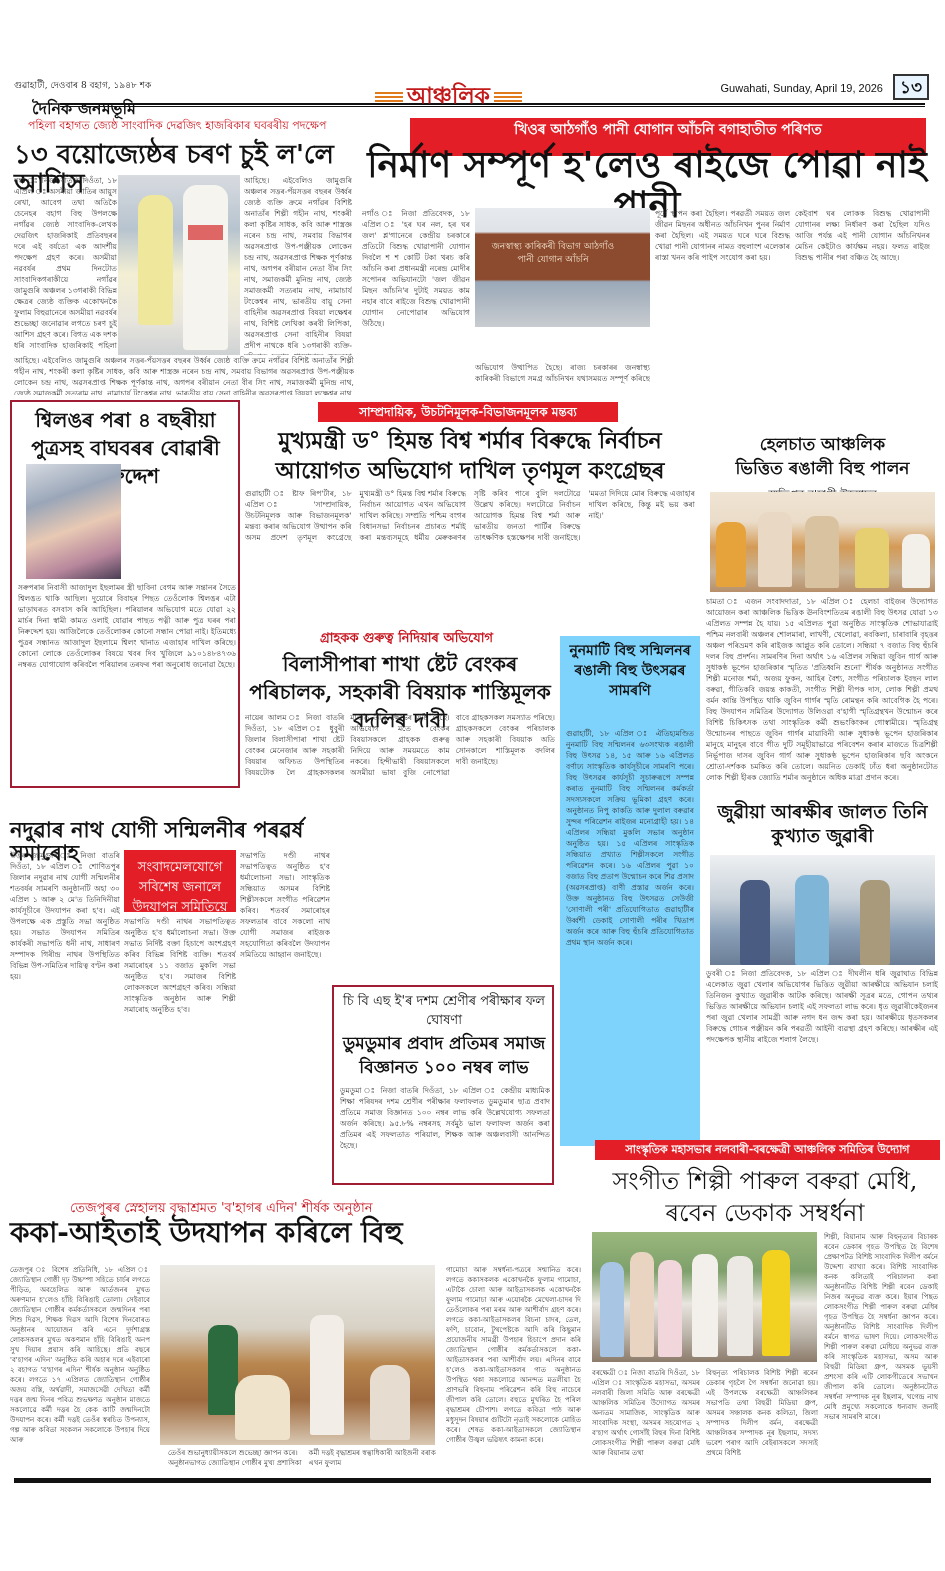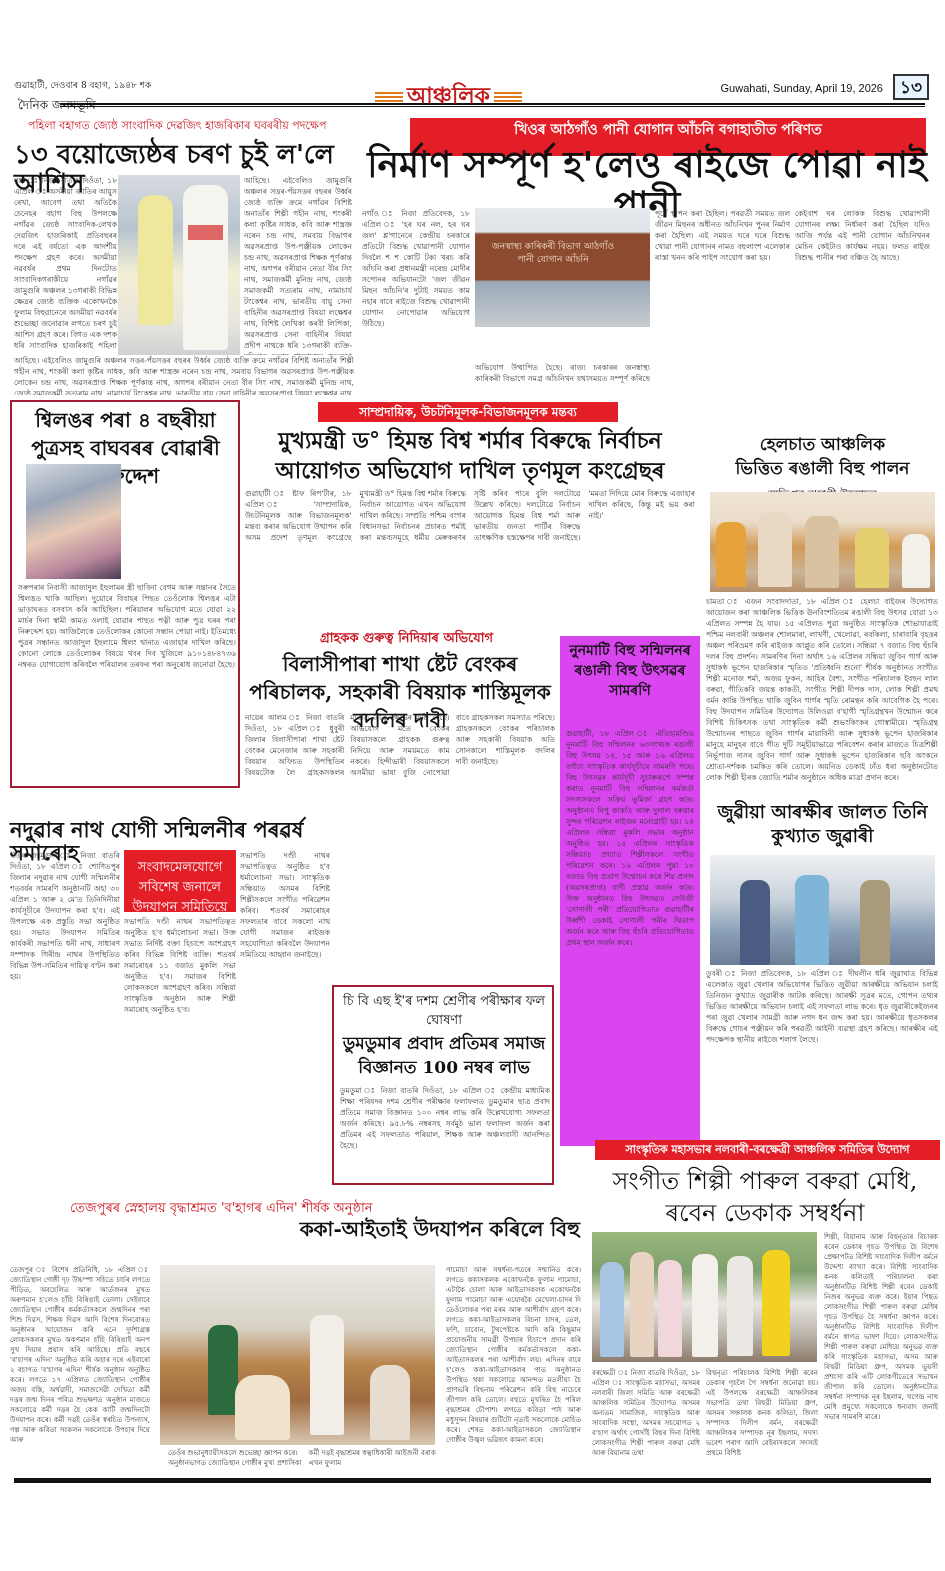--- a/index.html
+++ b/index.html
@@ -1,32 +1,32 @@
 <!DOCTYPE html>
 <html><head>
 <meta charset="utf-8">
 <style>
   * { box-sizing: border-box; margin: 0; padding: 0; }
   body { width: 945px; height: 1571px; background: #fff; font-family: "DejaVu Serif", serif; color: #111; position: relative; overflow: hidden; }
   .abs { position: absolute; }
   .masthead-left { left: 14px; top: 78px; font-size: 9px; color: #222; }
-  .paper-name { left: 18px; top: 96px; font-size: 12px; font-weight: normal; }
+  .paper-name { left: 32px; top: 96px; font-size: 16px; font-weight: bold; }
   .rule { left: 60px; right: 20px; top: 103px; height: 4px; border-top: 2px solid #111; border-bottom: 1px solid #111; }
   .section-logo { left: 375px; top: 78px; font-size: 22px; font-weight: bold; color: #c21a1a; display: flex; align-items: center; gap: 4px; }
   .section-logo .bars { width: 28px; height: 10px; border-top: 2px solid #e07a1a; border-bottom: 2px solid #e07a1a; position: relative; }
   .section-logo .bars::after { content: ""; position: absolute; left: 0; right: 0; top: 2px; border-top: 2px solid #e07a1a; }
   .date-line { right: 62px; top: 82px; font-family: "Liberation Sans", sans-serif; font-size: 11px; }
   .page-no { right: 16px; top: 74px; width: 36px; height: 26px; border: 2px solid #333; background: #e8f4ff; font-size: 17px; font-weight: bold; text-align: center; line-height: 22px; }
   .kicker-red { color: #c8141e; font-size: 12px; }
   .red-band { background: #e41e26; color: #fff; text-align: center; font-weight: bold; }
   .hl { font-weight: bold; color: #111; line-height: 1.1; }
   .body-text { font-size: 7.5px; line-height: 11px; color: #333; text-align: justify; overflow: hidden; }
   .photo { background: linear-gradient(135deg, #b8a88a, #e5ddd0 40%, #8aa6b8 70%, #d0c8b8); overflow: hidden; }
   .boxed { border: 2px solid #a01d34; }
-  .yellow-box { background: #d946ef; }
+  .yellow-box { background: #7dd3fc; }
   .caption { font-size: 7px; line-height: 10px; color: #333; }
   .bottom-rule { left: 14px; right: 14px; top: 1478px; height: 5px; background: #111; }
 </style>
 </head>
 <body>
 
 <div class="abs masthead-left">গুৱাহাটী, দেওবাৰ 8 বহাগ, ১৯৪৮ শক</div>
 <div class="abs paper-name">দৈনিক জনমভূমি</div>
 <div class="abs rule"></div>
 <div class="abs section-logo">
@@ -100,26 +100,26 @@
 <div class="abs body-text" style="left:706px; top:968px; width:232px; height:160px;">ডুবৰী ঃ নিজা প্ৰতিবেদক, ১৮ এপ্ৰিল ঃ দীঘলীন ধৰি জুৱাঘাত বিভিন্ন এলেকাত জুৱা খেলাৰ অভিযোগৰ ভিত্তিত জুৱীয়া আৰক্ষীয়ে অভিযান চলাই তিনিজন কুখ্যাত জুৱাৰীক আটক কৰিছে। আৰক্ষী সূত্ৰৰ মতে, গোপন তথ্যৰ ভিত্তিত আৰক্ষীয়ে অভিযান চলাই এই সফলতা লাভ কৰে। ধৃত জুৱাৰীকেইজনৰ পৰা জুৱা খেলাৰ সামগ্ৰী আৰু নগদ ধন জব্দ কৰা হয়। আৰক্ষীয়ে ধৃতসকলৰ বিৰুদ্ধে গোচৰ পঞ্জীয়ন কৰি পৰৱৰ্তী আইনী ব্যৱস্থা গ্ৰহণ কৰিছে। আৰক্ষীৰ এই পদক্ষেপক স্থানীয় ৰাইজে শলাগ লৈছে।</div>
 
 <div class="abs hl" style="left:10px; top:818px; width:345px; font-size:21px;">নদুৱাৰ নাথ যোগী সন্মিলনীৰ পৰৱৰ্ষ সমাৰোহ</div>
 <div class="abs body-text" style="left:10px; top:850px; width:110px; height:340px;">উত্তৰ জামুগুৰি ঃ নিজা বাতৰি দিওঁতা, ১৮ এপ্ৰিল ঃ শোণিতপুৰ জিলাৰ নদুৱাৰ নাথ যোগী সন্মিলনীৰ শতবৰ্ষৰ সামৰণি অনুষ্ঠানটি অহা ৩০ এপ্ৰিল ১ আৰু ২ মে'ত তিনিদিনীয়া কাৰ্যসূচীৰে উদযাপন কৰা হ'ব। এই উপলক্ষে এক প্ৰস্তুতি সভা অনুষ্ঠিত হয়। সভাত উদযাপন সমিতিৰ কাৰ্যকৰী সভাপতি ধনী নাথ, সাধাৰণ সম্পাদক গিৰীন্দ্ৰ নাথৰ উপস্থিতিত বিভিন্ন উপ-সমিতিৰ দায়িত্ব বণ্টন কৰা হয়।</div>
 <div class="abs red-band" style="left:124px; top:850px; width:112px; height:62px; font-size:13px; line-height:20px; padding-top:7px; font-weight:normal;">সংবাদমেলযোগে সবিশেষ জনালে উদযাপন সমিতিয়ে</div>
 <div class="abs body-text" style="left:124px; top:916px; width:112px; height:274px;">সভাপতি দণ্ডী নাথৰ সভাপতিত্বত অনুষ্ঠিত হ'ব ধৰ্মালোচনা সভা। উক্ত সভাত নিৰ্দিষ্ট বক্তা হিচাপে অংশগ্ৰহণ কৰিব বিভিন্ন বিশিষ্ট ব্যক্তি। শতবৰ্ষ সমাৰোহৰ ১১ বজাত মুকলি সভা অনুষ্ঠিত হ'ব। সমাজৰ বিশিষ্ট লোকসকলে অংশগ্ৰহণ কৰিব। সন্ধিয়া সাংস্কৃতিক অনুষ্ঠান আৰু শিল্পী সমাৰোহ অনুষ্ঠিত হ'ব।</div>
 <div class="abs body-text" style="left:240px; top:850px; width:90px; height:340px;">সভাপতি দণ্ডী নাথৰ সভাপতিত্বত অনুষ্ঠিত হ'ব ধৰ্মালোচনা সভা। সাংস্কৃতিক সন্ধিয়াত অসমৰ বিশিষ্ট শিল্পীসকলে সংগীত পৰিৱেশন কৰিব। শতবৰ্ষ সমাৰোহৰ সফলতাৰ বাবে সকলো নাথ যোগী সমাজৰ ৰাইজক সহযোগিতা কৰিবলৈ উদযাপন সমিতিয়ে আহ্বান জনাইছে।</div>
 
 <div class="abs boxed" style="left:332px; top:985px; width:222px; height:200px;">
   <div style="position:absolute; left:4px; top:4px; width:212px; font-size:13px; text-align:center; line-height:19px;">চি বি এছ ই'ৰ দশম শ্ৰেণীৰ পৰীক্ষাৰ ফল ঘোষণা</div>
-  <div class="hl" style="position:absolute; left:4px; top:44px; width:212px; font-size:17px; text-align:center; line-height:24px;">ডুমডুমাৰ প্ৰবাদ প্ৰতিমৰ সমাজ বিজ্ঞানত 100 নম্বৰ লাভ</div>
+  <div class="hl" style="position:absolute; left:4px; top:44px; width:212px; font-size:17px; text-align:center; line-height:24px;">ডুমডুমাৰ প্ৰবাদ প্ৰতিমৰ সমাজ বিজ্ঞানত ১০০ নম্বৰ লাভ</div>
   <div class="body-text" style="position:absolute; left:6px; top:98px; width:210px; height:96px;">ডুমডুমা ঃ নিজা বাতৰি দিওঁতা, ১৮ এপ্ৰিল ঃ কেন্দ্ৰীয় মাধ্যমিক শিক্ষা পৰিষদৰ দশম শ্ৰেণীৰ পৰীক্ষাৰ ফলাফলত ডুমডুমাৰ ছাত্ৰ প্ৰবাদ প্ৰতিমে সমাজ বিজ্ঞানত ১০০ নম্বৰ লাভ কৰি উল্লেখযোগ্য সফলতা অৰ্জন কৰিছে। ৯৫.৮% নম্বৰসহ সৰ্বমুঠ ভাল ফলাফল অৰ্জন কৰা প্ৰতিমৰ এই সফলতাত পৰিয়াল, শিক্ষক আৰু অঞ্চলবাসী আনন্দিত হৈছে।</div>
 </div>
 
 <div class="abs kicker-red" style="left:70px; top:1198px; font-size:13px;">তেজপুৰৰ স্নেহালয় বৃদ্ধাশ্ৰমত 'ব'হাগৰ এদিন' শীৰ্ষক অনুষ্ঠান</div>
-<div class="abs hl" style="left:10px; top:1218px; width:570px; font-size:20px; text-align:right;">ককা-আইতাই উদযাপন কৰিলে বিহু</div>
+<div class="abs hl" style="left:10px; top:1218px; width:570px; font-size:28px; text-align:left;">ককা-আইতাই উদযাপন কৰিলে বিহু</div>
 <div class="abs body-text" style="left:10px; top:1265px; width:140px; height:210px; font-size:7px; line-height:10px;">তেজপুৰ ঃ বিশেষ প্ৰতিনিধি, ১৮ এপ্ৰিল ঃ জ্যোতিস্থান গোষ্ঠী দৃঢ় উচ্চম্পা সহিতে চাৰ্চৰ লগতে পীড়িত, অবহেলিত আৰু আৰ্তজনৰ মুখত অৰুণমান হ'লেও হাঁহি বিৰিঙাই তোলা। সেইবাবে জ্যোতিস্থান গোষ্ঠীৰ কৰ্মকৰ্তাসকলে জন্মদিনৰ পৰা শিশু দিৱস, শিক্ষক দিৱস আদি বিশেষ দিনবোৰত অনুষ্ঠানৰ আয়োজন কৰি এনে দুৰ্দশাগ্ৰস্ত লোকসকলৰ মুখত অকণমান হাঁহি বিৰিঙাই অনপ সুখ দিয়াৰ প্ৰয়াস কৰি আহিছে। প্ৰতি বছৰে 'ব'হাগৰ এদিন' অনুষ্ঠিত কৰি অহাৰ দৰে এইবাৰো ২ বহাগত 'ব'হাগৰ এদিন' শীৰ্ষক অনুষ্ঠান অনুষ্ঠিত কৰে। লগতে ১৭ এপ্ৰিলত জ্যোতিস্থান গোষ্ঠীৰ অজয় বস্তি, অৰ্থৱাদী, সমাজসেৱী দেখিতা কৰ্মী দত্তৰ জন্ম দিনৰ পবিত্ৰ শুভক্ষণত অনুষ্ঠান মাজতে সকলোৱে কৰ্মী দত্তৰ হৈ কেক কাটি জন্মদিনটো উদযাপন কৰে। কৰ্মী দত্তই তেওঁৰ স্বৰচিত উপন্যাস, গল্প আৰু কবিতা সংকলন সকলোকে উপহাৰ দিয়ে আৰু</div>
 <div class="abs photo" style="left:160px; top:1265px; width:275px; height:180px; background:linear-gradient(180deg,#eceae4 0%,#d8d2c6 35%,#b8864e 55%,#9f6a3e 75%,#d9c9b4 100%);">
   <div style="position:absolute; left:48px; top:60px; width:30px; height:90px; background:#2c6b3e; border-radius:10px 10px 2px 2px;"></div>
   <div style="position:absolute; left:75px; top:110px; width:55px; height:65px; background:#efe3cc; border-radius:20px 20px 4px 4px;"></div>
   <div style="position:absolute; left:150px; top:50px; width:34px; height:120px; background:#f2ede6; border-radius:10px 10px 2px 2px;"></div>
   <div style="position:absolute; left:210px; top:100px; width:40px; height:75px; background:#e6ddd0; border-radius:16px 16px 2px 2px;"></div>
 </div>
 <div class="abs caption" style="left:168px; top:1448px; width:275px; height:28px; column-count:2; column-gap:6px;">তেওঁৰ শুভানুধ্যায়ীসকলে শুভেচ্ছা জ্ঞাপন কৰে। অনুষ্ঠানভাগত জ্যোতিস্থান গোষ্ঠীৰ মুখ্য প্ৰশাসিকা কৰ্মী দত্তই বৃদ্ধাশ্ৰমৰ স্বত্বাধিকাৰী আইজনী বৰাক এখন ফুলাম</div>
 <div class="abs body-text" style="left:446px; top:1265px; width:135px; height:210px; font-size:7px; line-height:10px;">গামোচা আৰু সম্বৰ্ধনা-পত্ৰৰে সন্মানিত কৰে। লগতে ককাসকলক একোখনকৈ ফুলাম গামোচা, এটাকৈ চোলা আৰু আইতাসকলক একোখনকৈ ফুলাম গামোচা আৰু এযোৰকৈ মেখেলা-চাদৰ দি তেওঁলোকৰ পৰা মৰম আৰু আশীৰ্বাদ গ্ৰহণ কৰে। লগতে ককা-আইতাসকলৰ বিচনা চাদৰ, তেল, ফণি, চাবোন, টুথপেষ্টকে আদি কৰি কিছুমান প্ৰয়োজনীয় সামগ্ৰী উপহাৰ হিচাপে প্ৰদান কৰি জ্যোতিস্থান গোষ্ঠীৰ কৰ্মকৰ্তাসকলে ককা-আইতাসকলৰ পৰা আশীৰ্বাদ লয়। এদিনৰ বাবে হ'লেও ককা-আইতাসকলৰ গাত অনুষ্ঠানত উপস্থিত থকা সকলোৱে আনন্দত মতলীয়া হৈ প্ৰাণভৰি বিহুনাম পৰিৱেশন কৰি বিহু নাচেৰে জীপাল কৰি তোলে। বহুতে মুখৰিত হৈ পৰিল বৃদ্ধাশ্ৰমৰ চৌপাশ। লগতে কবিতা পাঠ আৰু মধুসূদন বিষয়াৰ গুটিটো নৃত্যই সকলোকে মোহিত কৰে। শেষত ককা-আইতাসকলে জ্যোতিস্থান গোষ্ঠীৰ উজ্বল ভৱিষ্যৎ কামনা কৰে।</div>
 

